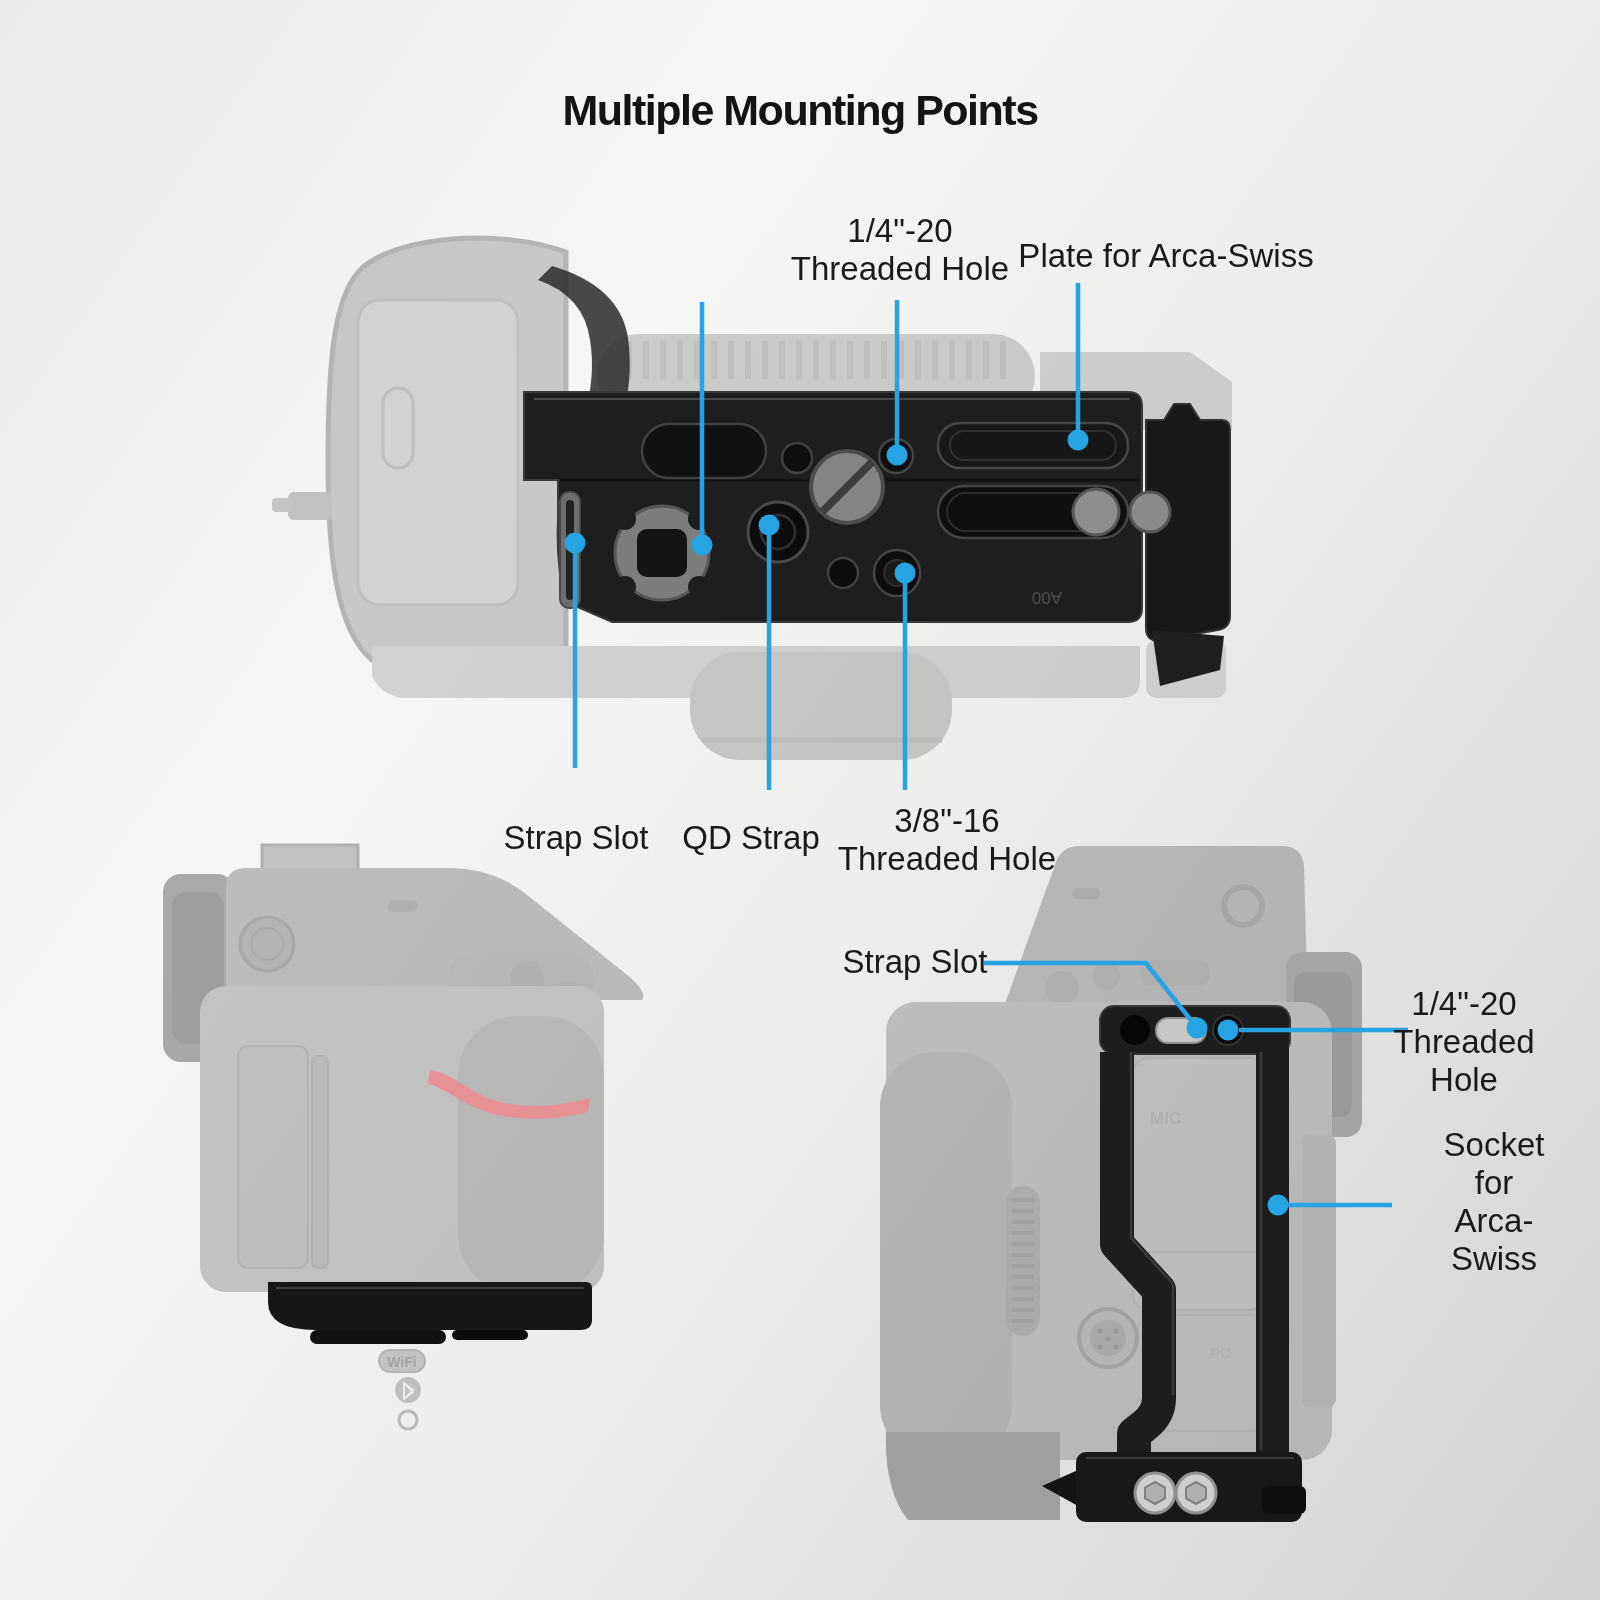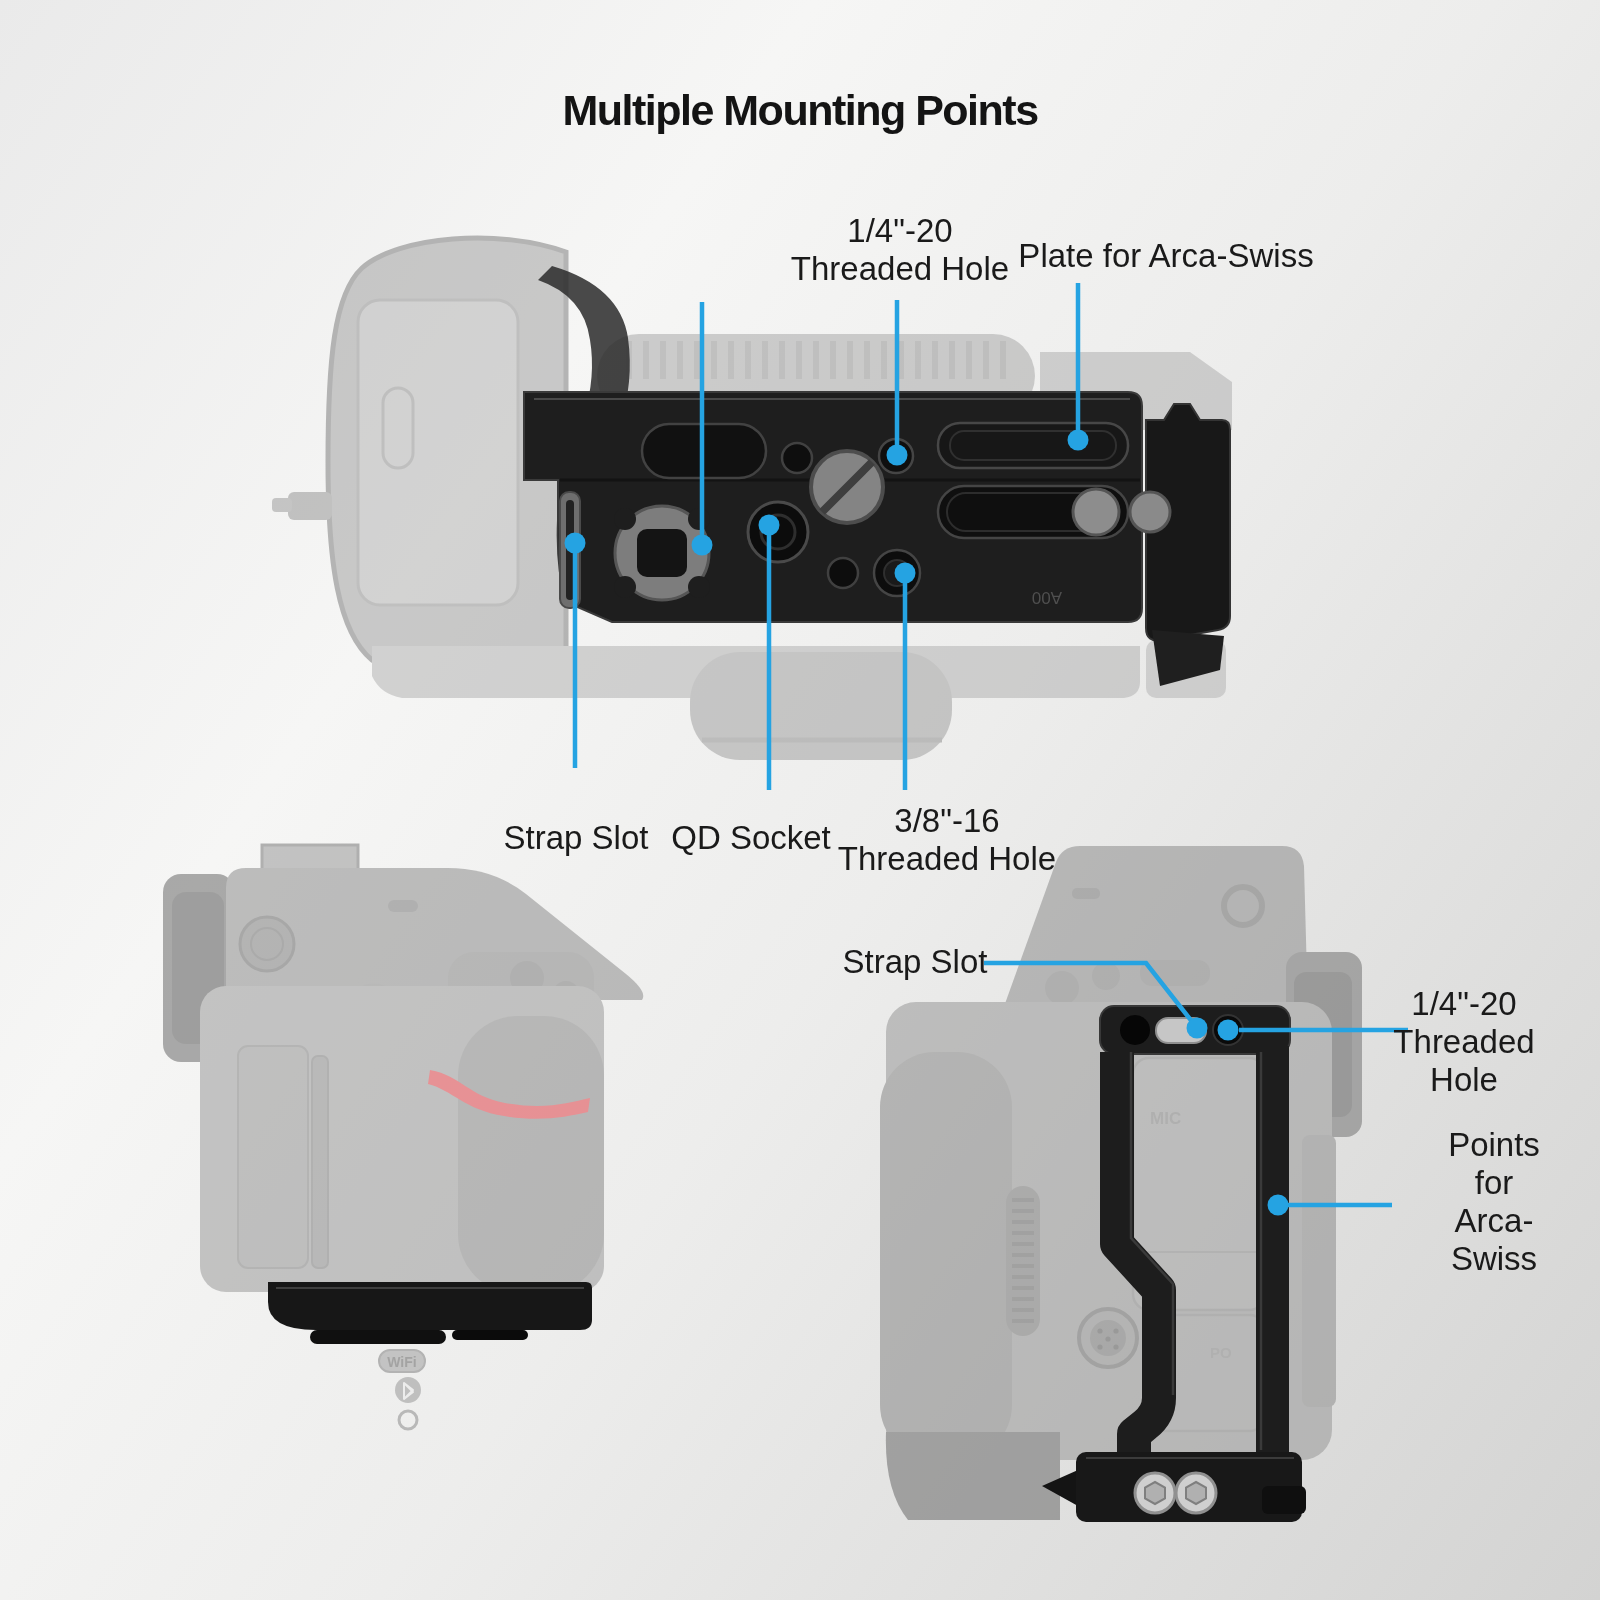--- a/index.html
+++ b/index.html
@@ -178,21 +178,21 @@
       <circle cx="1278" cy="1205" r="10.5"></circle>
     </g>
   </svg>
 
   <h1 class="title">Multiple Mounting Points</h1>
 
   <div class="callout" style="left:900px;top:250px">1/4"-20
 Threaded Hole</div>
   <div class="callout" style="left:1166px;top:256px">Plate for Arca-Swiss</div>
   <div class="callout" style="left:576px;top:838px">Strap Slot</div>
-  <div class="callout" style="left:751px;top:838px">QD Socket</div>
+  <div class="callout" style="left:751px;top:838px">QD Strap</div>
   <div class="callout" style="left:947px;top:840px">3/8"-16
 Threaded Hole</div>
   <div class="callout" style="left:915px;top:962px">Strap Slot</div>
   <div class="callout" style="left:1464px;top:1042px">1/4"-20
 Threaded Hole</div>
-  <div class="callout" style="left:1494px;top:1202px">Points for
+  <div class="callout" style="left:1494px;top:1202px">Socket for
 Arca-Swiss</div>
 </div>
 
 </body></html>

